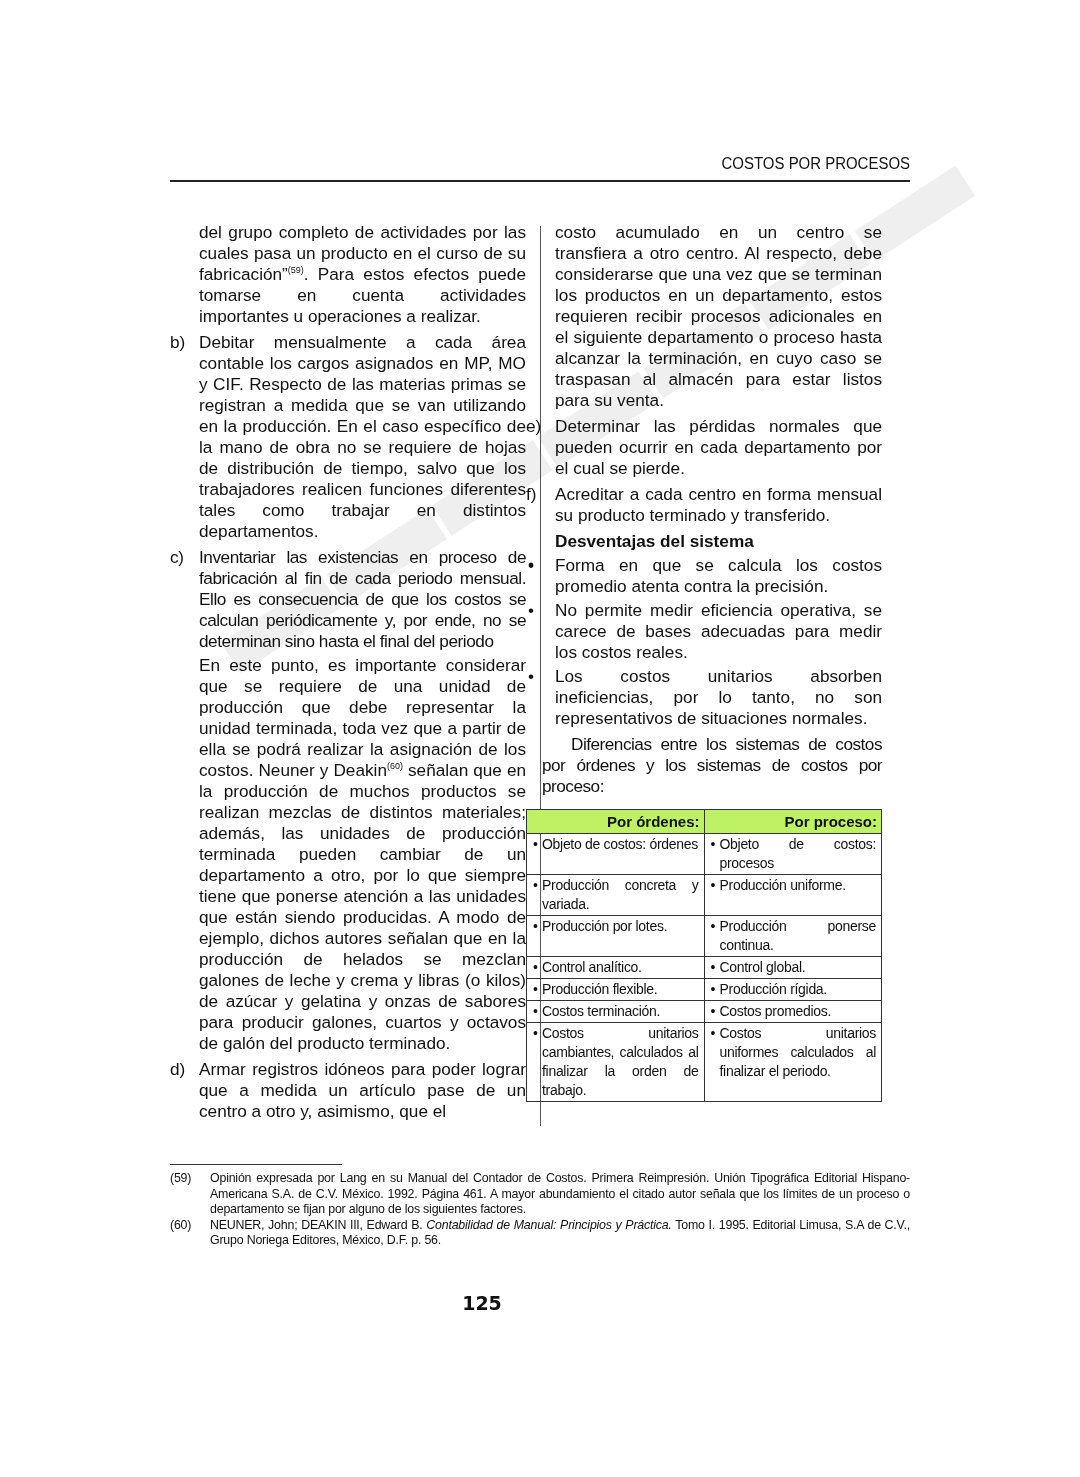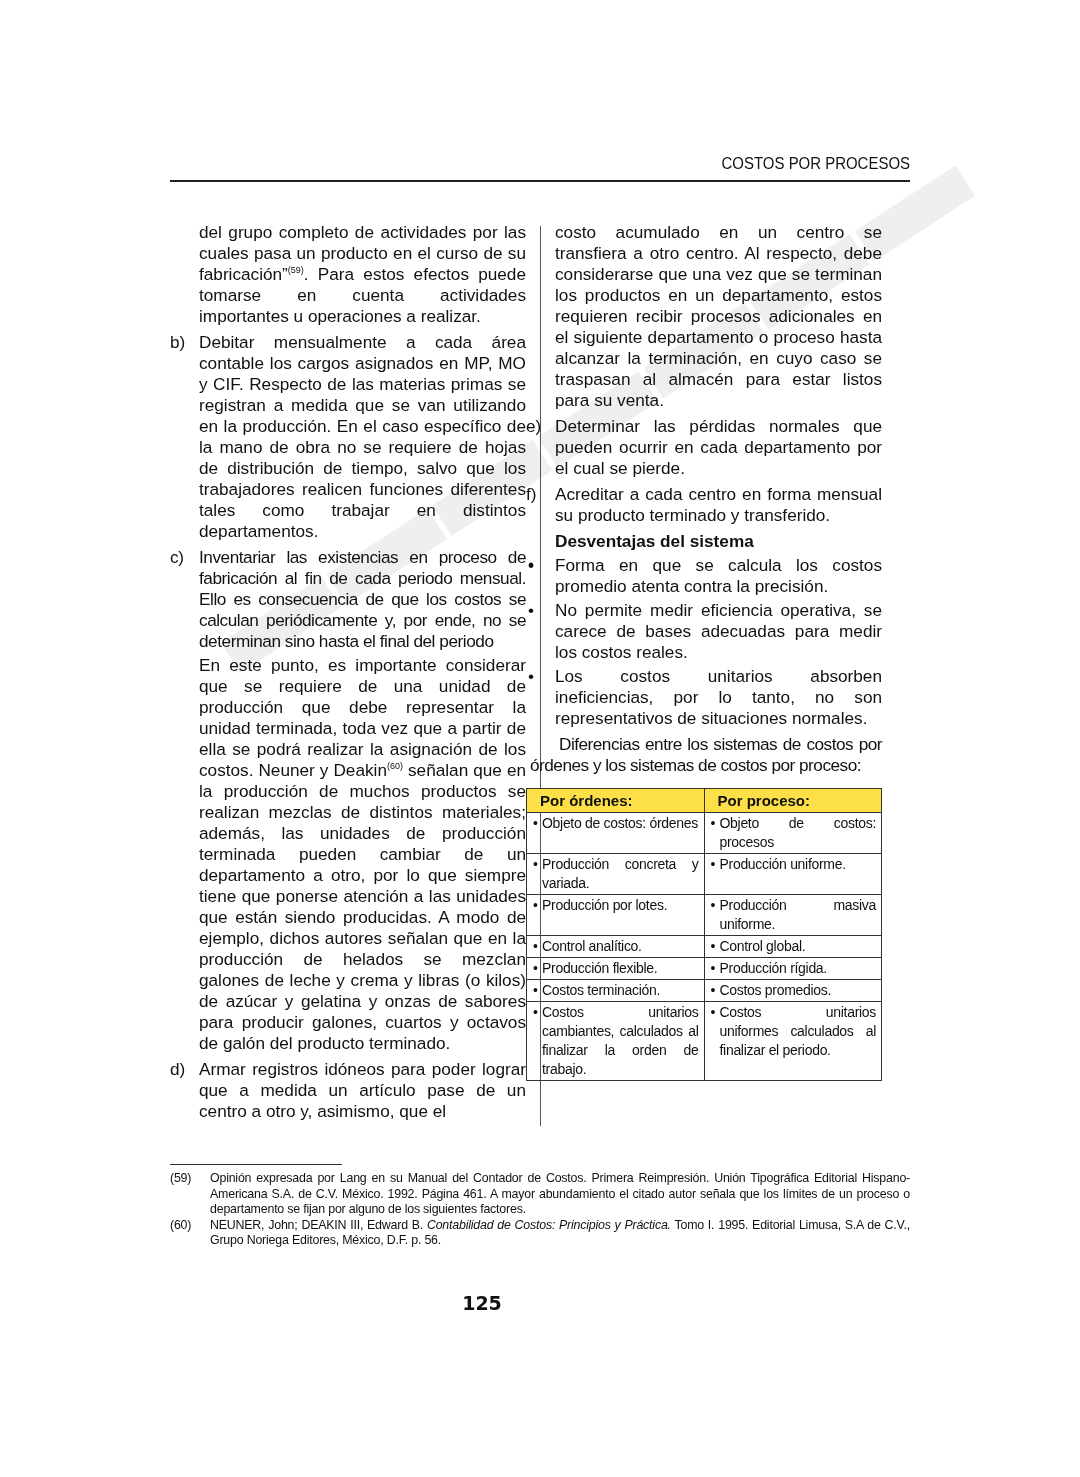--- a/index.html
+++ b/index.html
@@ -8,26 +8,26 @@
   .head-rule { position: absolute; left: 170px; top: 180px; width: 740px; height: 1.5px; background: #222; }
   .col-divider { position: absolute; left: 540px; top: 226px; width: 1px; height: 900px; background: #555; }
   .col { position: absolute; top: 222px; width: 355px; font-size: 17.2px; line-height: 21px; }
   .col-left { left: 170px; width: 356px; }
   .col-right { left: 526px; width: 356px; }
   .para { margin: 0 0 5px 0; text-align: justify; padding-left: 29px; }
   .item { position: relative; padding-left: 29px; margin: 0 0 5px 0; text-align: justify; }
   .item .marker { position: absolute; left: 0; top: 0; }
   .bullet .marker { left: 2px; }
   .subhead { font-weight: bold; padding-left: 29px; margin: 0 0 2px 0; }
-  .intro { text-align: justify; text-indent: 29px; margin: 2px 0 12px 4px; letter-spacing: -0.5px; }
+  .intro { text-align: justify; text-indent: 29px; margin: 2px 0 12px 16px; letter-spacing: -0.5px; }
   sup { font-size: 9px; line-height: 0; vertical-align: 7px; }
   .narrow { letter-spacing: -0.45px; }
   table.cmp { border-collapse: collapse; width: 356px; font-family: "Liberation Sans", sans-serif; font-size: 14px; line-height: 19px; }
   table.cmp th, table.cmp td { border: 1.5px solid #333; padding: 1px 5px 1px 6px; vertical-align: top; text-align: left; }
-  table.cmp th { background: #fde047; text-align: left; font-weight: bold; font-size: 15px; padding: 2px 13px; }
+  table.cmp th { background: #bef264; text-align: right; font-weight: bold; font-size: 15px; padding: 2px 4px; }
   table.cmp td { transform-origin: left; letter-spacing: -0.3px; }
   .cell { position: relative; padding-left: 9px; text-align: justify; }
   .cell .dot { position: absolute; left: 0; top: 0; }
   .fn-rule { position: absolute; left: 170px; top: 1164px; width: 172px; height: 1px; background: #333; }
   .footnotes { position: absolute; left: 170px; top: 1171px; width: 740px; font-size: 12.4px; line-height: 15.5px; letter-spacing: -0.2px; }
   .fn { position: relative; padding-left: 40px; text-align: justify; }
   .fn .num { position: absolute; left: 0; top: 0; }
   .page-number { position: absolute; left: 0; top: 1292px; width: 964px; text-align: center; font-weight: bold; font-size: 19px; font-family: "DejaVu Sans", sans-serif; }
   .watermark { position: absolute; left: 180px; top: 580px; width: 820px; height: 160px; transform: rotate(-33deg); transform-origin: left top; color: rgba(120,120,120,0.12); font-weight: bold; font-size: 120px; letter-spacing: 6px; pointer-events: none; white-space: nowrap; }
 </style>
@@ -115,21 +115,21 @@
           </td>
         <td>
             <div class="cell"><span class="dot">•</span><span>Producción uniforme.</span></div>
           </td>
       </tr>
       <tr>
         <td>
             <div class="cell"><span class="dot">•</span><span>Producción por lotes.</span></div>
           </td>
         <td>
-            <div class="cell"><span class="dot">•</span><span>Producción masiva uniforme.</span></div>
+            <div class="cell"><span class="dot">•</span><span>Producción ponerse continua.</span></div>
           </td>
       </tr>
       <tr>
         <td>
             <div class="cell"><span class="dot">•</span><span>Control analítico.</span></div>
           </td>
         <td>
             <div class="cell"><span class="dot">•</span><span>Control global.</span></div>
           </td>
       </tr>
@@ -162,17 +162,17 @@
 </div>
 
 <div class="fn-rule"></div>
 <div class="footnotes">
   <div class="fn">
     <span class="num">(59)</span>
     <span>Opinión expresada por Lang en su Manual del Contador de Costos. Primera Reimpresión. Unión Tipográfica Editorial Hispano-Americana S.A. de C.V. México. 1992. Página 461. A mayor abundamiento el citado autor señala que los límites de un proceso o departamento se fijan por alguno de los siguientes factores.</span>
   </div>
   <div class="fn">
     <span class="num">(60)</span>
-    <span>NEUNER, John; DEAKIN III, Edward B. </span><i>Contabilidad de Costos: Principios y Práctica.</i><span> Tomo I. 1995. Editorial Limusa, S.A de C.V., Grupo Noriega Editores, México, D.F. p. 56.</span>
+    <span>NEUNER, John; DEAKIN III, Edward B. </span><i>Contabilidad de Manual: Principios y Práctica.</i><span> Tomo I. 1995. Editorial Limusa, S.A de C.V., Grupo Noriega Editores, México, D.F. p. 56.</span>
   </div>
 </div>
 
 <div class="page-number">125</div>
 
 </body></html>

